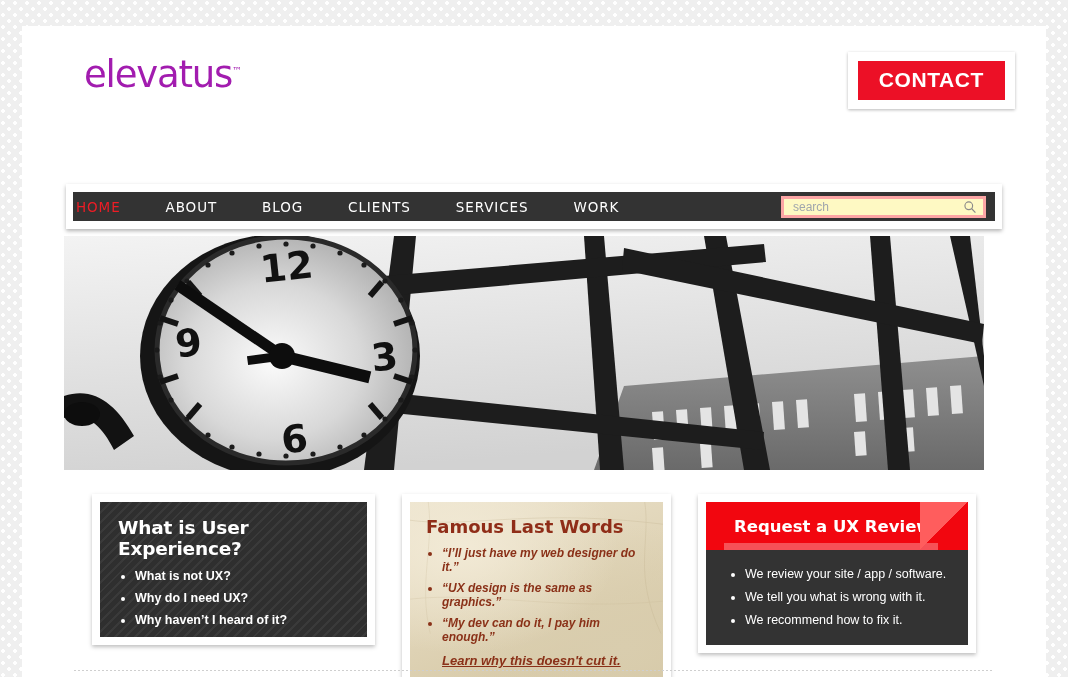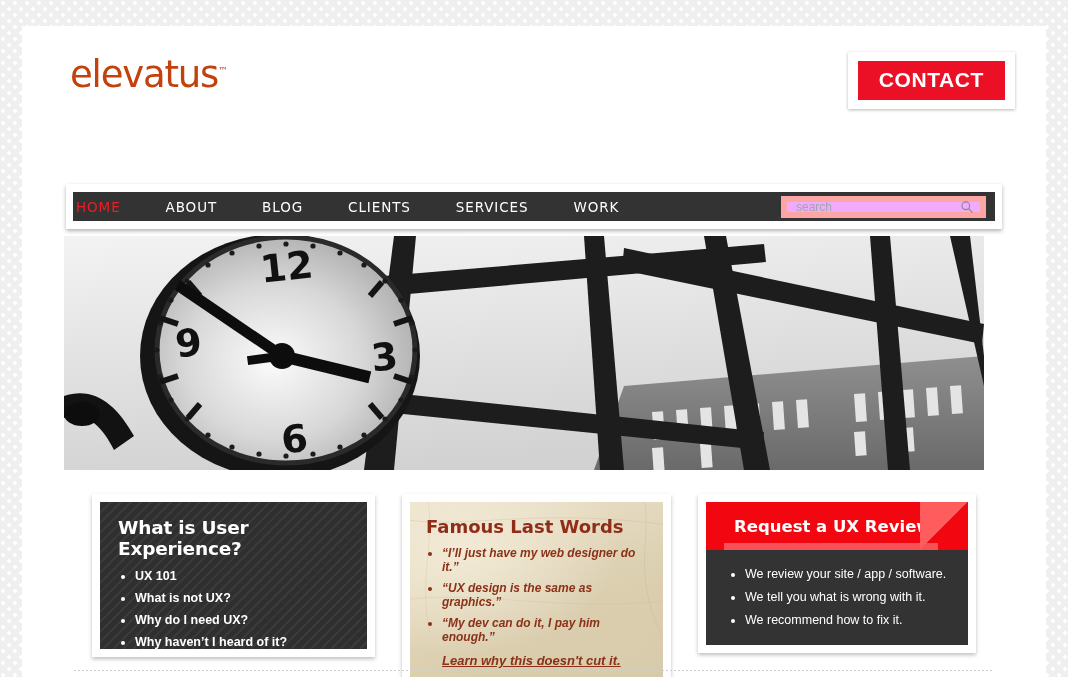--- a/index.html
+++ b/index.html
@@ -30,26 +30,26 @@
   }
 
   
   .header {
     position: relative;
     height: 148px;
   }
 
   .logo {
     position: absolute;
-    left: 48px;
+    left: 62px;
     top: 26px;
     font-size: 37px;
     line-height: 37px;
     letter-spacing: -1.2px;
-    color: #c2410c;
+    color: #a21caf;
     font-weight: 400;
     font-family: "DejaVu Sans", sans-serif;
     white-space: nowrap;
     text-align: right;
   }
   .logo .tm {
     font-size: 10px;
     vertical-align: super;
     letter-spacing: 0;
   }
@@ -102,22 +102,22 @@
     white-space: nowrap;
     font-family: "DejaVu Sans", sans-serif;
   }
   .nav-item.active { color: #ee1c25; }
 
   .search-wrap {
     margin-left: auto;
     margin-right: 9px;
     display: flex;
     align-items: center;
-    background: #f0abfc;
-    border: 6px solid #fca5a5;
+    background: #fef9c3;
+    border: 3px solid #fca5a5;
     height: 22px;
     width: 205px;
     padding: 0 6px 0 9px;
   }
   .search-input {
     border: none;
     outline: none;
     flex: 1;
     font-size: 12px;
     color: #555;
@@ -472,21 +472,20 @@
       </g>
     </svg>
   </div>
 
   <div class="cards">
 
     <div class="card-frame card-a">
       <div class="card-a-inner">
         <div class="card-a-title">What is User Experience?</div>
         <ul class="card-a-list">
-          <li>UX 101</li>
           <li>What is not UX?</li>
           <li>Why do I need UX?</li>
           <li>Why haven’t I heard of it?</li>
         </ul>
       </div>
     </div>
 
     <div class="card-frame card-b">
       <div class="card-b-inner">
         <svg class="paper-lines" viewBox="0 0 250 130" preserveAspectRatio="none">

